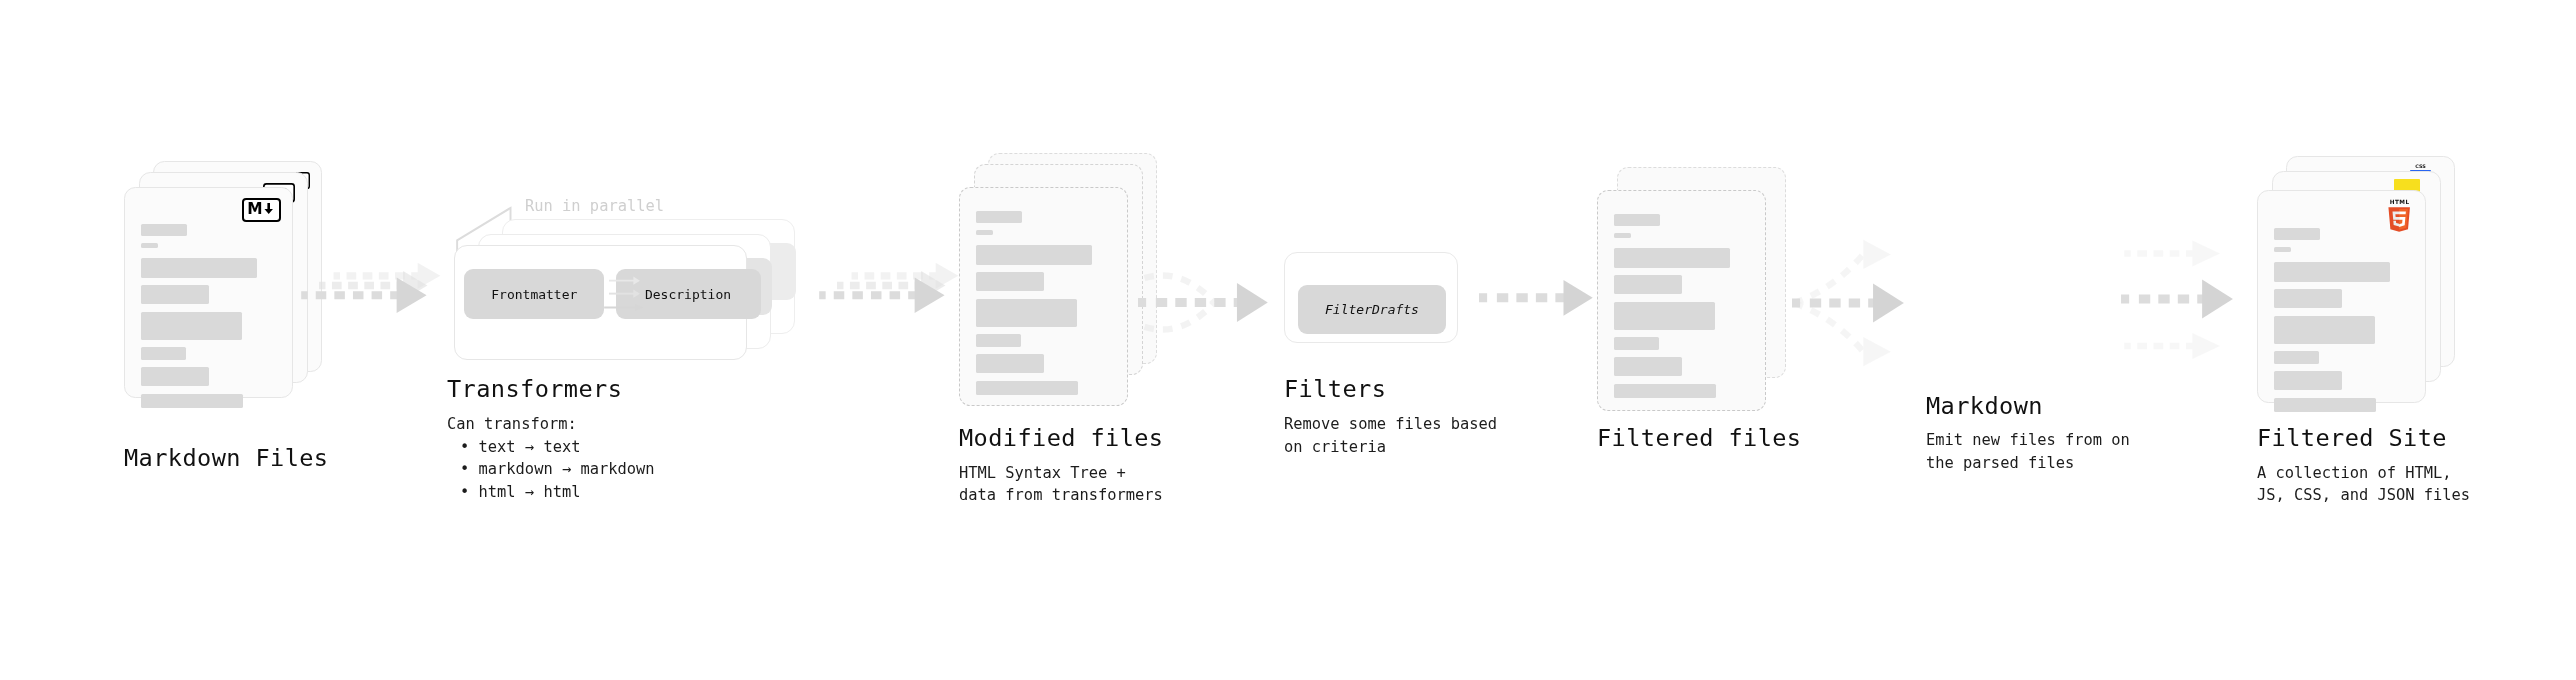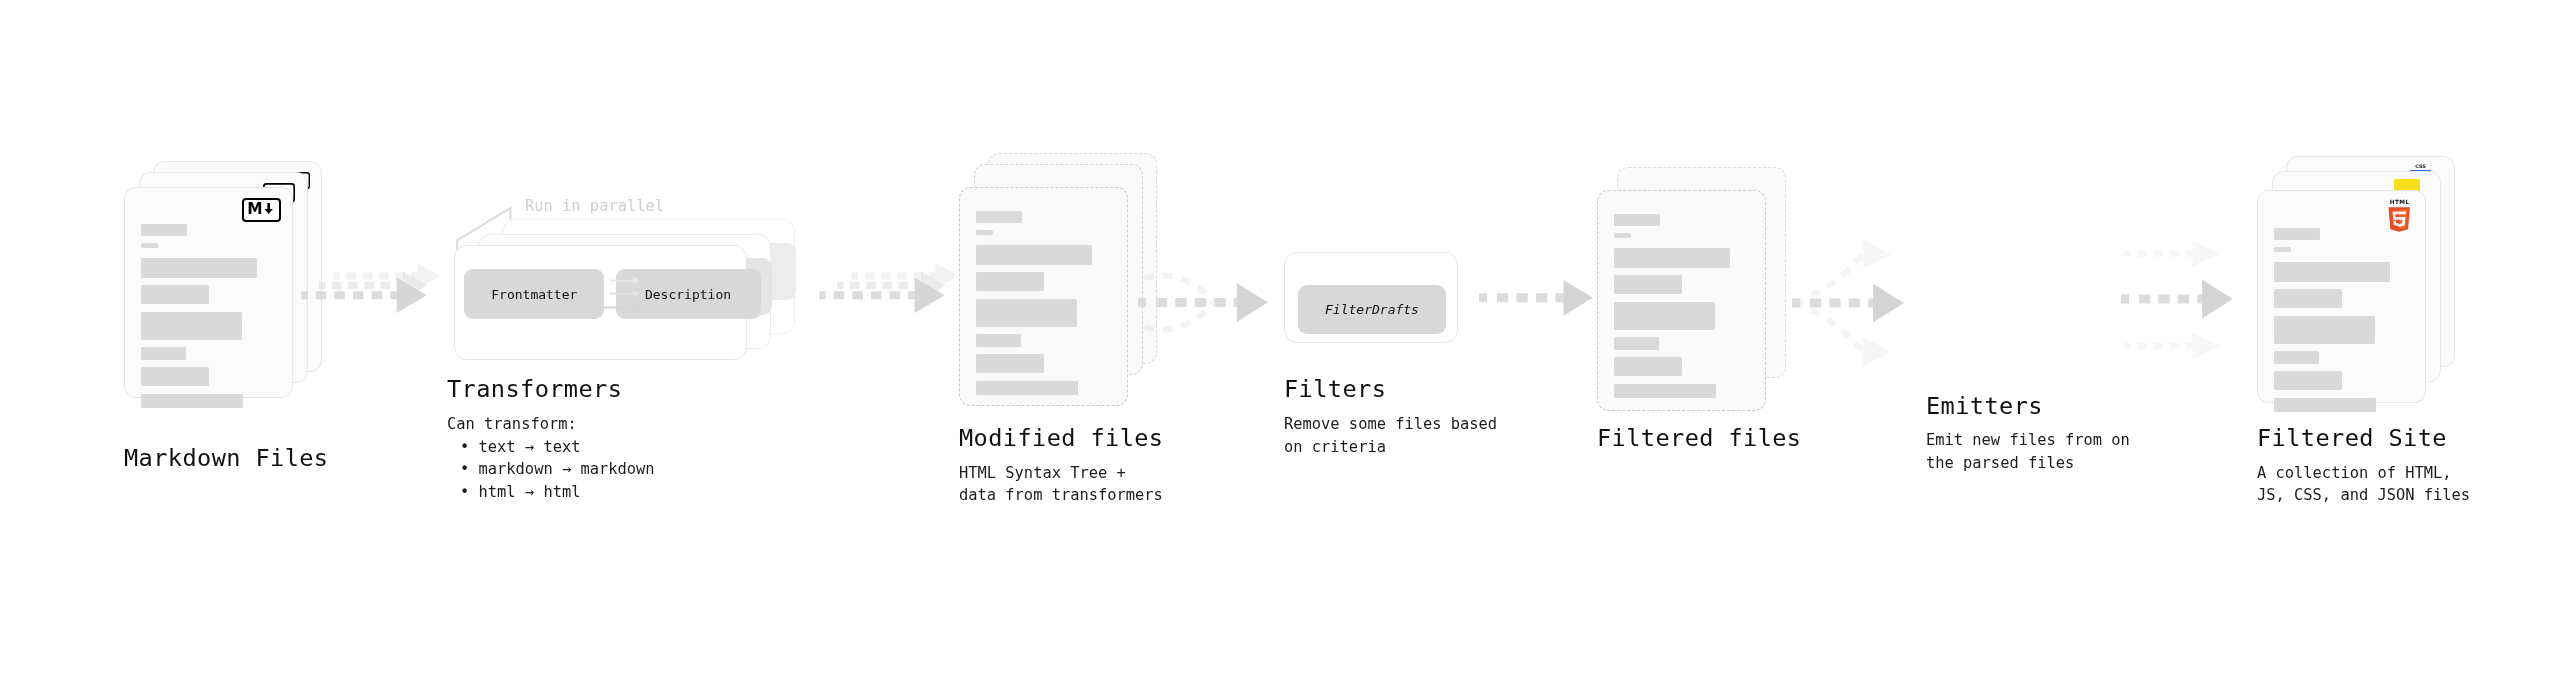--- a/index.html
+++ b/index.html
@@ -381,21 +381,21 @@
       <path d="M2 92 q48 16 86 60" stroke="#ebebeb" stroke-width="8" fill="none" stroke-dasharray="12 11"></path>
       <path d="M88 134 L122 152 L88 170 Z" fill="#ededed"></path>
     </g>
     <g>
       <path d="M0 92 h10 M22 92 h14 M46 92 h14 M70 92 h14 M94 92 h10" stroke="#dcdcdc" stroke-width="11"></path>
       <path d="M100 68 L138 92 L100 116 Z" fill="#d4d4d4"></path>
     </g>
   </svg>
 
 
-  <div class="stage-title abs" style="left:1926px; top:392px;">Emitters</div>
+  <div class="stage-title abs" style="left:1926px; top:392px;">Markdown</div>
   <div class="stage-sub abs" style="left:1926px; top:429px;">Emit new files from on</div>
   <div class="stage-sub abs" style="left:1926px; top:452px;">the parsed files</div>
 
   <svg class="abs" width="146" height="154" style="left:2121px; top:226px;" viewBox="0 0 180 190">
     <g opacity="0.4">
       <path d="M4 34 h8 M20 34 h12 M40 34 h12 M60 34 h12 M80 34 h10" stroke="#ececec" stroke-width="8"></path>
       <path d="M88 18 L122 34 L88 50 Z" fill="#ececec"></path>
     </g>
     <g>
       <path d="M0 90 h10 M22 90 h14 M46 90 h14 M70 90 h14 M94 90 h10" stroke="#dcdcdc" stroke-width="11"></path>

